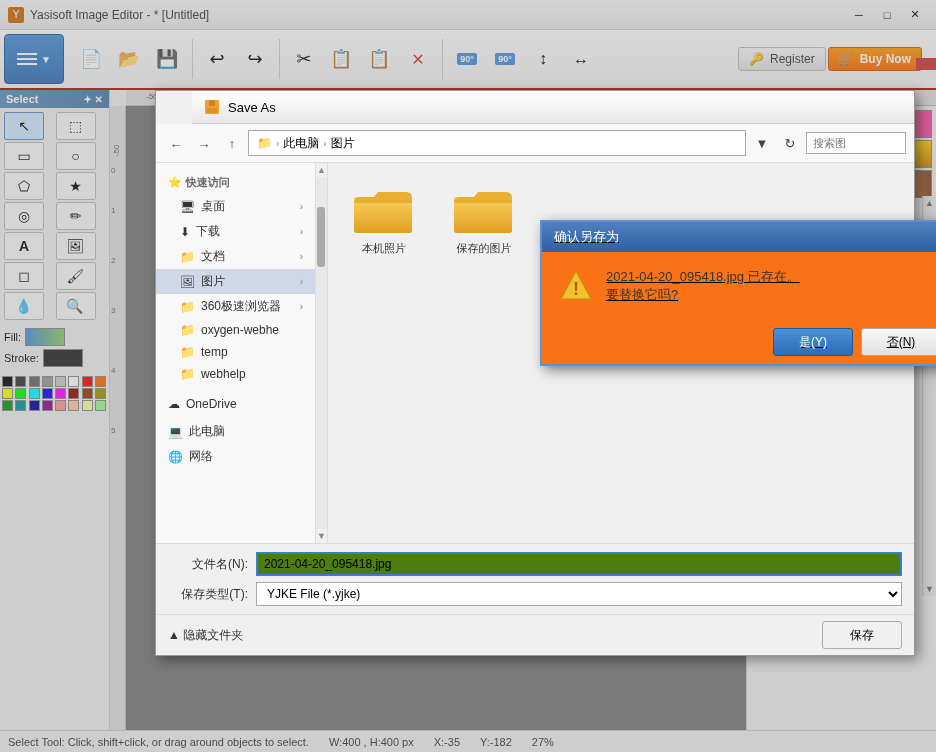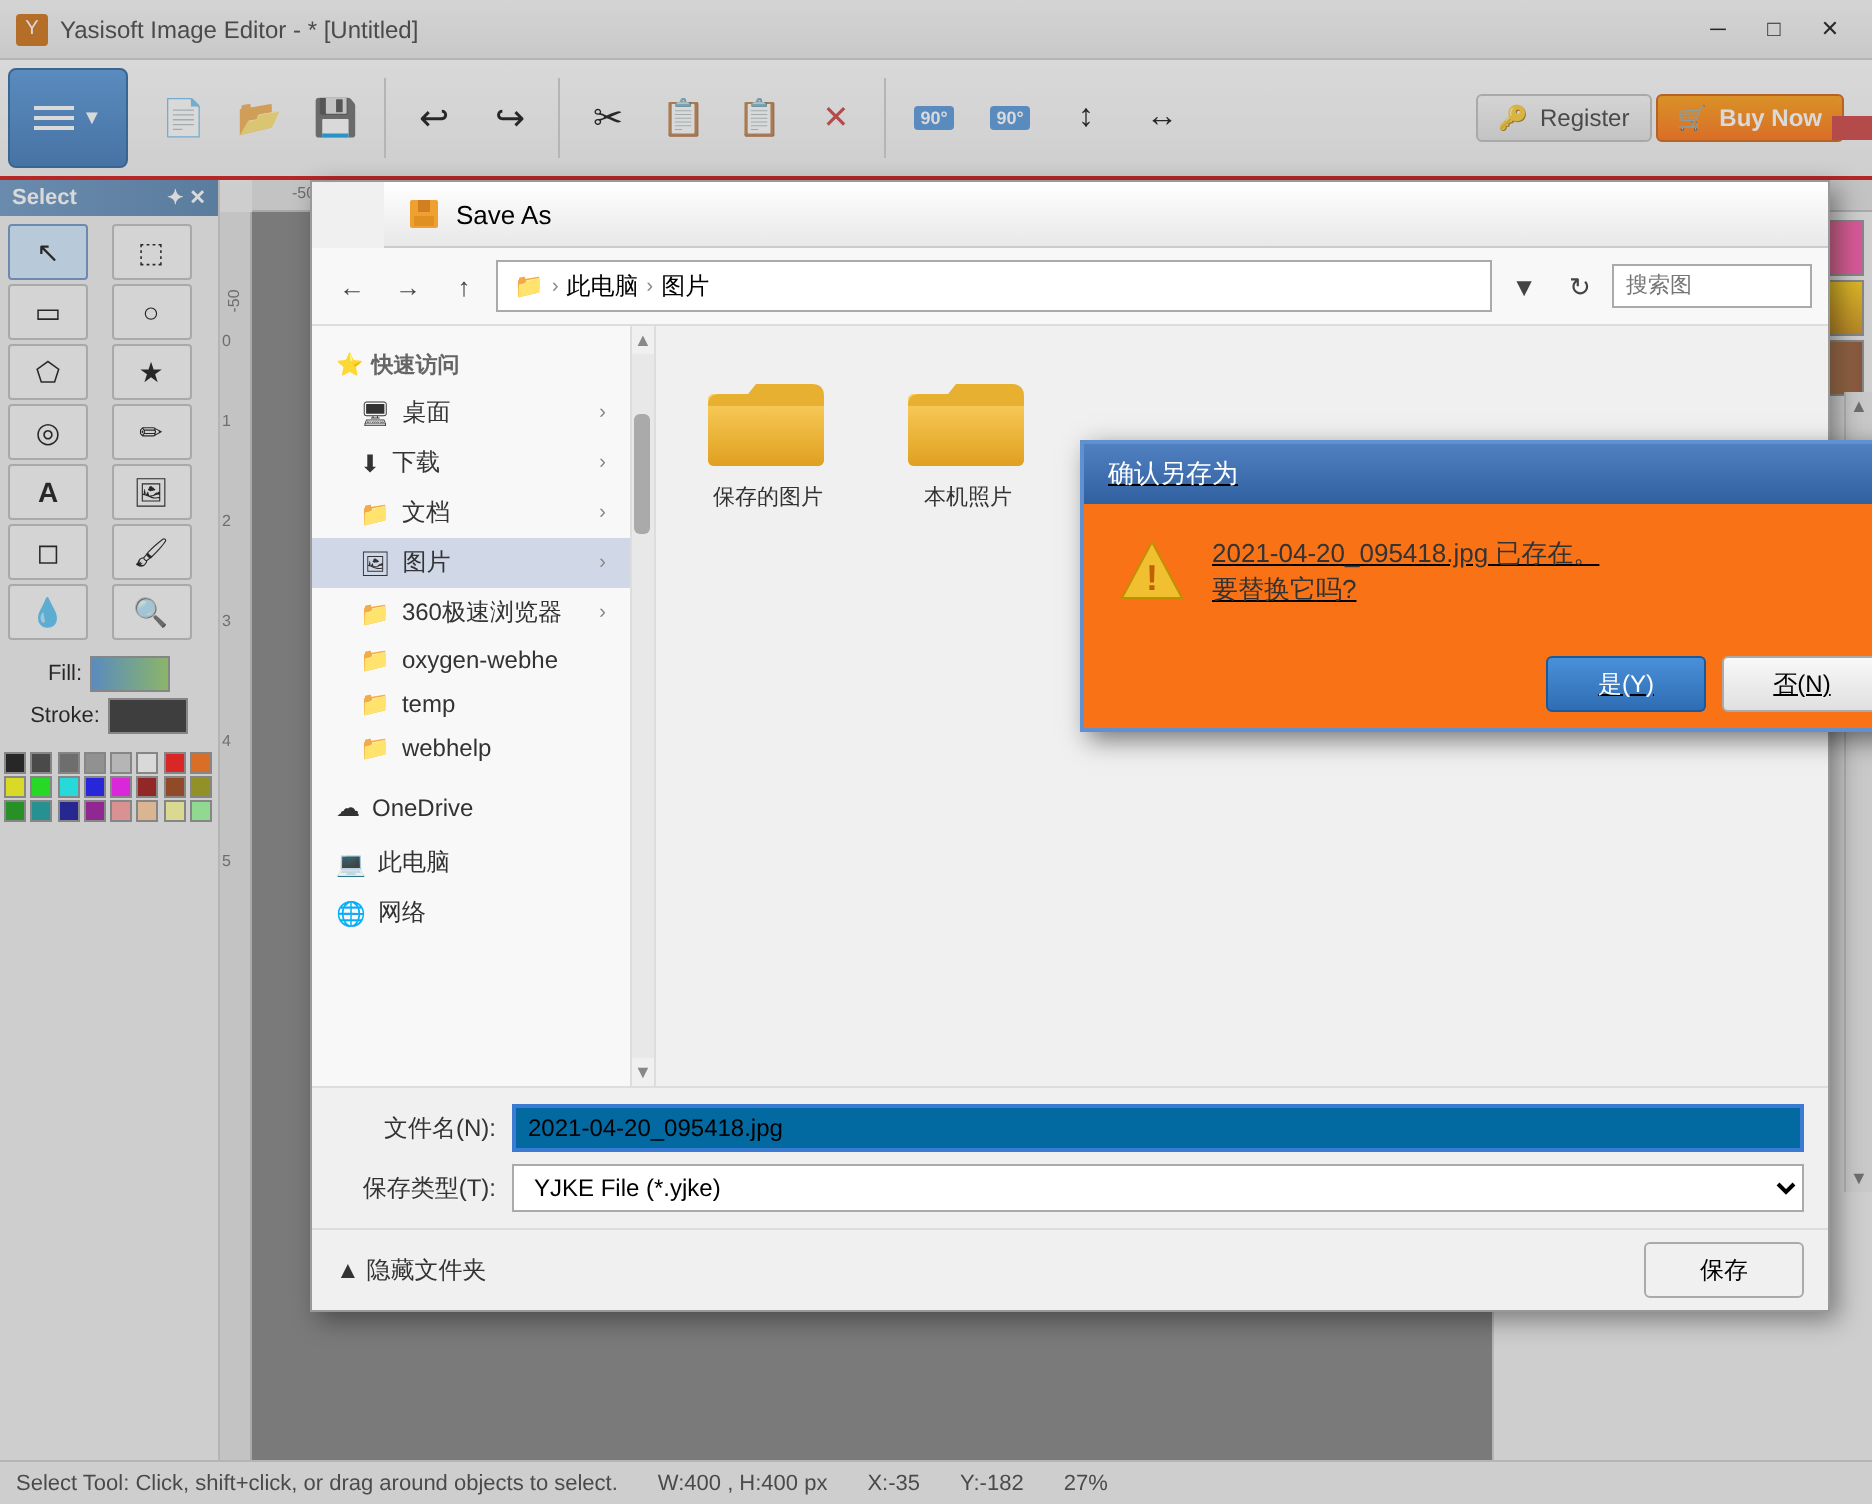--- a/index.html
+++ b/index.html
@@ -27,21 +27,21 @@
     .register-btn { background: linear-gradient(to bottom, #f8f8f8, #e0e0e0); border: 1px solid #bbb; border-radius: 3px; padding: 4px 10px; cursor: pointer; display: flex; align-items: center; gap: 6px; font-size: 12px; color: #333; }
     .buy-btn { background: linear-gradient(to bottom, #ff9900, #ff6600); border: 1px solid #cc5500; border-radius: 3px; padding: 4px 10px; cursor: pointer; display: flex; align-items: center; gap: 6px; font-size: 12px; color: white; font-weight: bold; }
 
     
     .toolbox { width: 110px; background: #f0f0f0; border-right: 1px solid #ccc; flex-shrink: 0; }
     .toolbox-header { background: linear-gradient(to right, #6090c0, #4a7aaa); color: white; padding: 3px 6px; font-size: 11px; font-weight: bold; display: flex; align-items: center; justify-content: space-between; }
     .toolbox-grid { display: grid; grid-template-columns: repeat(2, 1fr); gap: 2px; padding: 4px; }
     .tool-btn { width: 40px; height: 28px; border: 1px solid #bbb; background: #f8f8f8; cursor: pointer; display: flex; align-items: center; justify-content: center; font-size: 14px; border-radius: 2px; }
     .tool-btn:hover, .tool-btn.active { background: #d0e8ff; border-color: #6090c0; }
     .fill-stroke { padding: 4px; }
-    .fill-row { display: flex; align-items: center; gap: 4px; font-size: 11px; margin-bottom: 3px; justify-content: center; }
+    .fill-row { display: flex; align-items: center; gap: 4px; font-size: 11px; margin-bottom: 3px; }
     .color-box { width: 40px; height: 18px; border: 1px solid #888; }
     .color-palette { display: grid; grid-template-columns: repeat(8, 1fr); gap: 1px; padding: 2px; }
     .palette-cell { width: 11px; height: 11px; border: 1px solid #888; cursor: pointer; }
 
     
     .status-bar { height: 22px; background: #f0f0f0; border-top: 1px solid #ccc; display: flex; align-items: center; padding: 0 8px; font-size: 11px; color: #333; gap: 20px; }
 
     
     .overlay { position: absolute; top: 0; left: 0; right: 0; bottom: 0; background: rgba(128,128,128,0.3); z-index: 10; }
 
@@ -66,21 +66,21 @@
     
     .file-area { flex: 1; padding: 16px; display: flex; gap: 20px; overflow: auto; align-items: flex-start; flex-wrap: wrap; }
     .folder-item { display: flex; flex-direction: column; align-items: center; gap: 6px; cursor: pointer; padding: 6px; border-radius: 4px; width: 80px; }
     .folder-label { font-size: 11px; text-align: center; color: #333; }
 
     
     .dialog-bottom { padding: 8px 12px; background: #f0f0f0; border-top: 1px solid #ddd; }
     .filename-row { display: flex; align-items: center; gap: 8px; margin-bottom: 6px; }
     .filetype-row { display: flex; align-items: center; gap: 8px; }
     .field-label { width: 80px; text-align: right; font-size: 12px; color: #333; }
-    .filename-input { flex: 1; height: 24px; border: 2px solid #3c7bd4; background: #0369a1; padding: 0 6px; font-size: 12px; color: #000; }
+    .filename-input { flex: 1; height: 24px; border: 2px solid #3c7bd4; background: #4d7c0f; padding: 0 6px; font-size: 12px; color: #000; }
     .filetype-select { flex: 1; height: 24px; border: 1px solid #aaa; background: white; padding: 0 6px; font-size: 12px; }
 
     
     .dialog-footer { display: flex; align-items: center; justify-content: space-between; padding: 6px 12px; background: #f0f0f0; border-top: 1px solid #ddd; }
     .hide-folders-btn { display: flex; align-items: center; gap: 4px; cursor: pointer; font-size: 12px; color: #333; border: none; background: transparent; text-align: center; }
     .save-btn-dialog { width: 80px; height: 28px; background: #f0f0f0; border: 1px solid #aaa; cursor: pointer; font-size: 12px; border-radius: 3px; }
 
     
     .confirm-dialog { position: absolute; top: 220px; left: 540px; width: 415px; background: #f97316; border: 2px solid #6090d0; box-shadow: 4px 4px 12px rgba(0,0,0,0.5); z-index: 30; text-decoration: underline; }
     .confirm-title { background: linear-gradient(to bottom, #5080c0, #3060a0); color: white; padding: 6px 12px; font-size: 13px; font-weight: normal; display: flex; align-items: center; justify-content: space-between; }
@@ -378,46 +378,46 @@
           <div style="position:absolute; top:30px; left:1px; width:8px; height:60px; background:#aaa; border-radius:3px;"></div>
         </div>
         <div style="font-size:9px; color:#888; padding:2px;">▼</div>
       </div>
 
       <div class="file-area">
 
         <div class="folder-item">
           <svg class="folder-svg" viewBox="0 0 60 50">
             <rect x="0" y="12" width="58" height="36" rx="3" fill="#f0c040"></rect>
+            <rect x="0" y="12" width="58" height="36" rx="3" fill="url(#grad2)"></rect>
+            <path d="M0 18 Q0 12 6 12 L20 12 L24 7 L52 7 Q58 7 58 13 L58 18 Z" fill="#e8b030"></path>
+            <defs>
+              <linearGradient id="grad2" x1="0" y1="0" x2="0" y2="1">
+                <stop offset="0%" stop-color="#fad060"></stop>
+                <stop offset="100%" stop-color="#e0a020"></stop>
+              </linearGradient>
+            </defs>
+          </svg>
+          <span class="folder-label">本机照片</span>
+        </div>
+
+        <div class="folder-item">
+          <svg class="folder-svg" viewBox="0 0 60 50">
+            <rect x="0" y="12" width="58" height="36" rx="3" fill="#f0c040"></rect>
             <rect x="0" y="12" width="58" height="36" rx="3" fill="url(#grad1)"></rect>
             <path d="M0 18 Q0 12 6 12 L20 12 L24 7 L52 7 Q58 7 58 13 L58 18 Z" fill="#e8b030"></path>
             <defs>
               <linearGradient id="grad1" x1="0" y1="0" x2="0" y2="1">
                 <stop offset="0%" stop-color="#fad060"></stop>
                 <stop offset="100%" stop-color="#e0a020"></stop>
               </linearGradient>
             </defs>
           </svg>
           <span class="folder-label">保存的图片</span>
         </div>
-
-        <div class="folder-item">
-          <svg class="folder-svg" viewBox="0 0 60 50">
-            <rect x="0" y="12" width="58" height="36" rx="3" fill="#f0c040"></rect>
-            <rect x="0" y="12" width="58" height="36" rx="3" fill="url(#grad2)"></rect>
-            <path d="M0 18 Q0 12 6 12 L20 12 L24 7 L52 7 Q58 7 58 13 L58 18 Z" fill="#e8b030"></path>
-            <defs>
-              <linearGradient id="grad2" x1="0" y1="0" x2="0" y2="1">
-                <stop offset="0%" stop-color="#fad060"></stop>
-                <stop offset="100%" stop-color="#e0a020"></stop>
-              </linearGradient>
-            </defs>
-          </svg>
-          <span class="folder-label">本机照片</span>
-        </div>
       </div>
     </div>
 
     <div class="dialog-bottom">
       <div class="filename-row">
         <label class="field-label">文件名(N):</label>
         <input type="text" class="filename-input" value="2021-04-20_095418.jpg" style="">
       </div>
       <div class="filetype-row">
         <label class="field-label">保存类型(T):</label>

